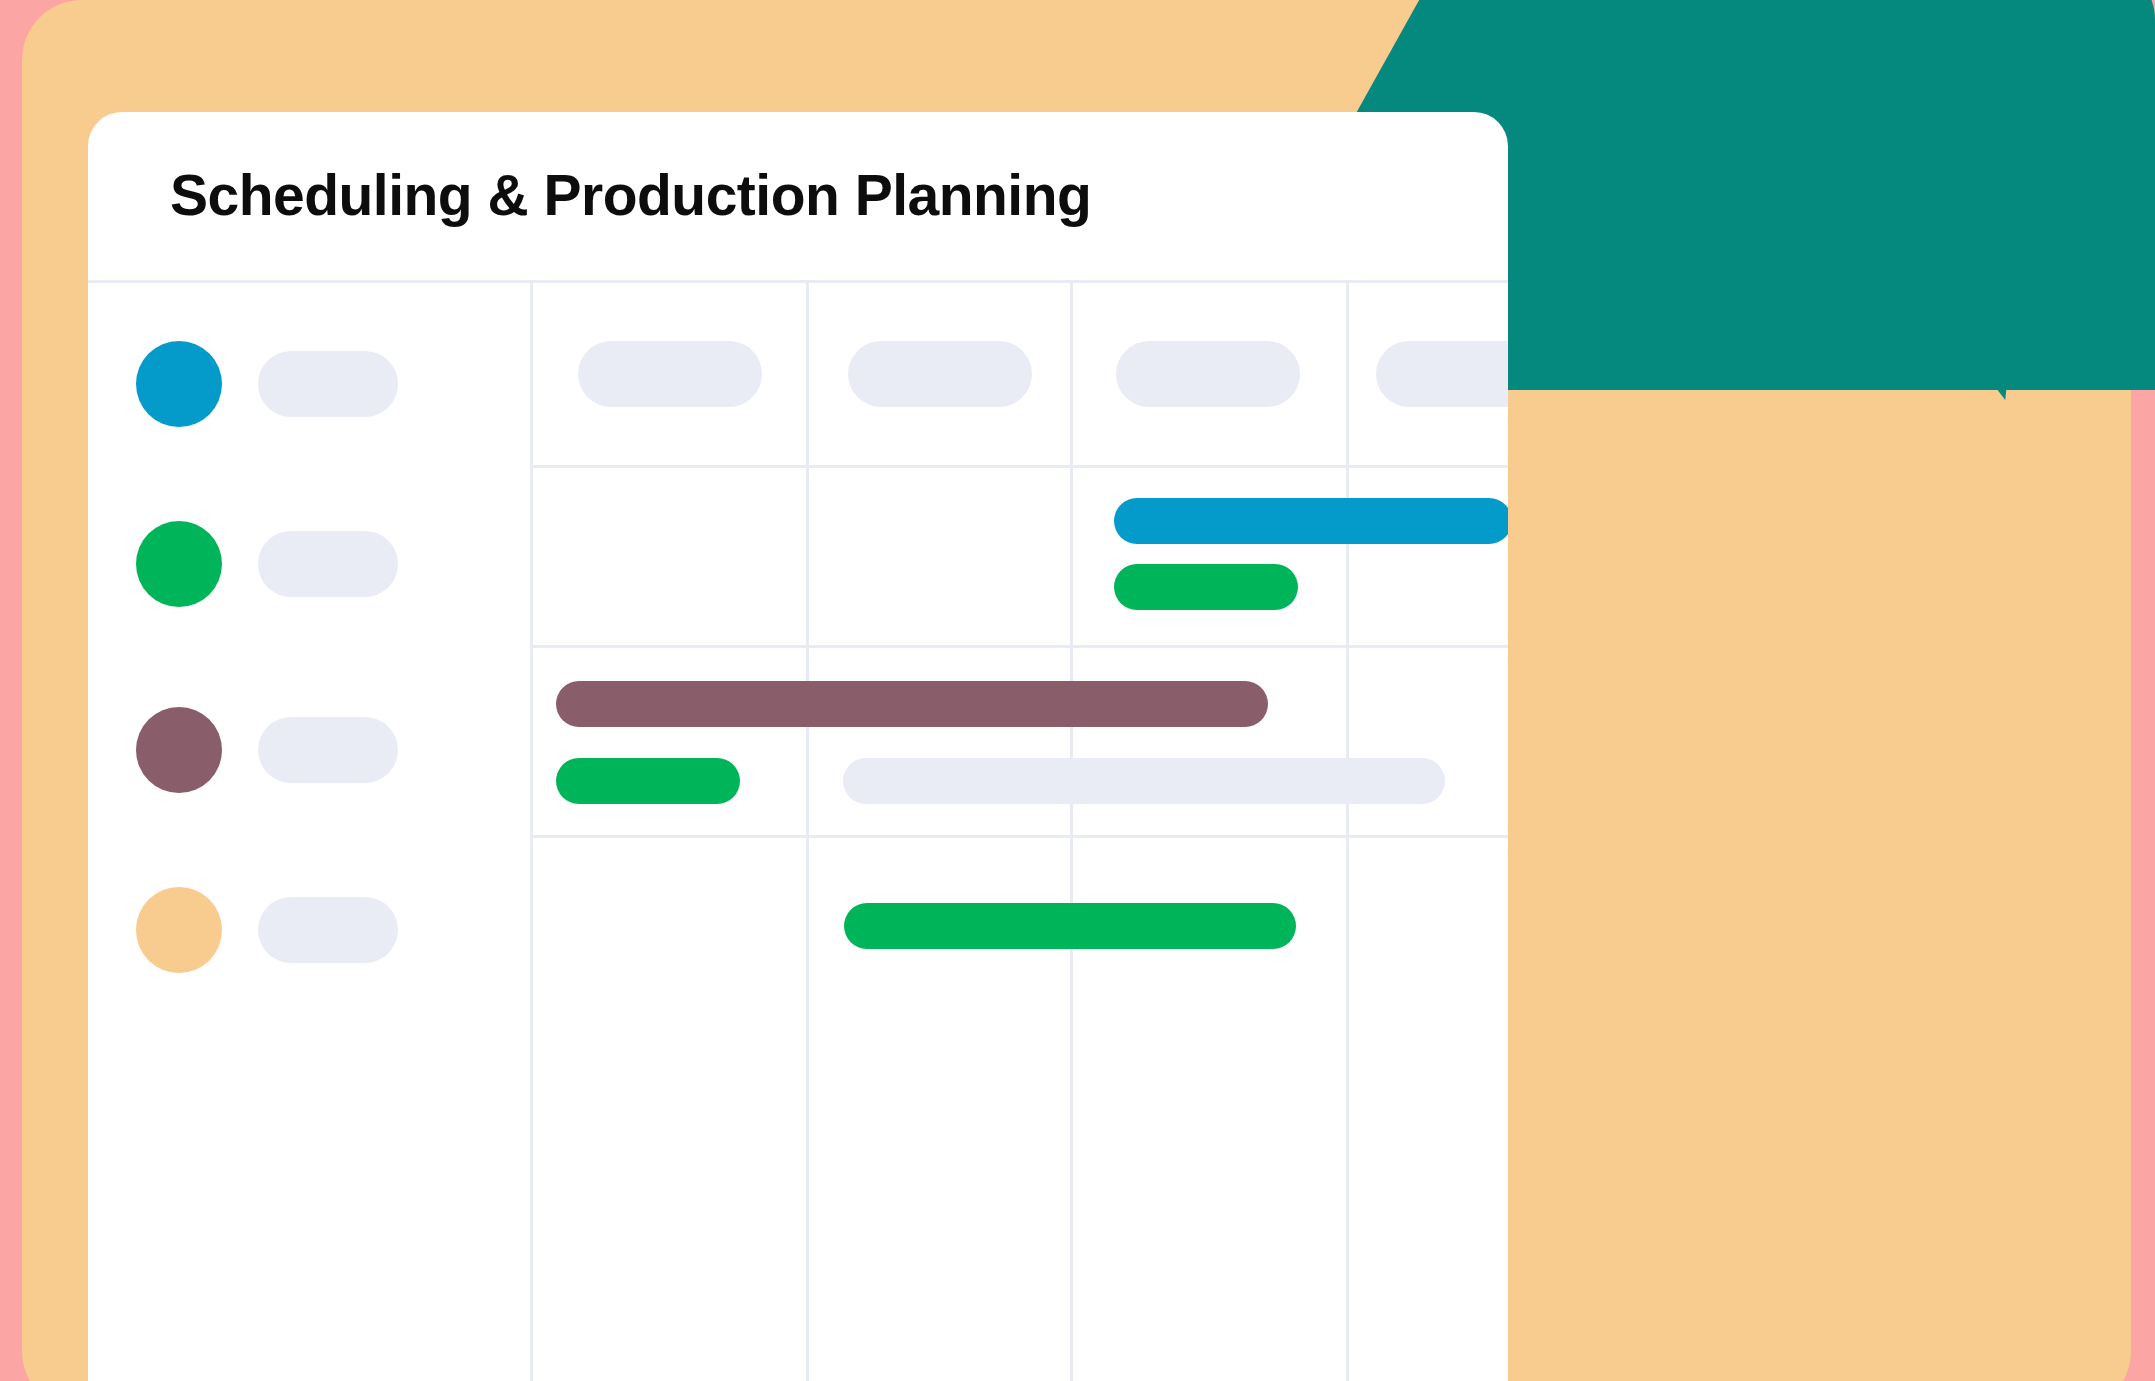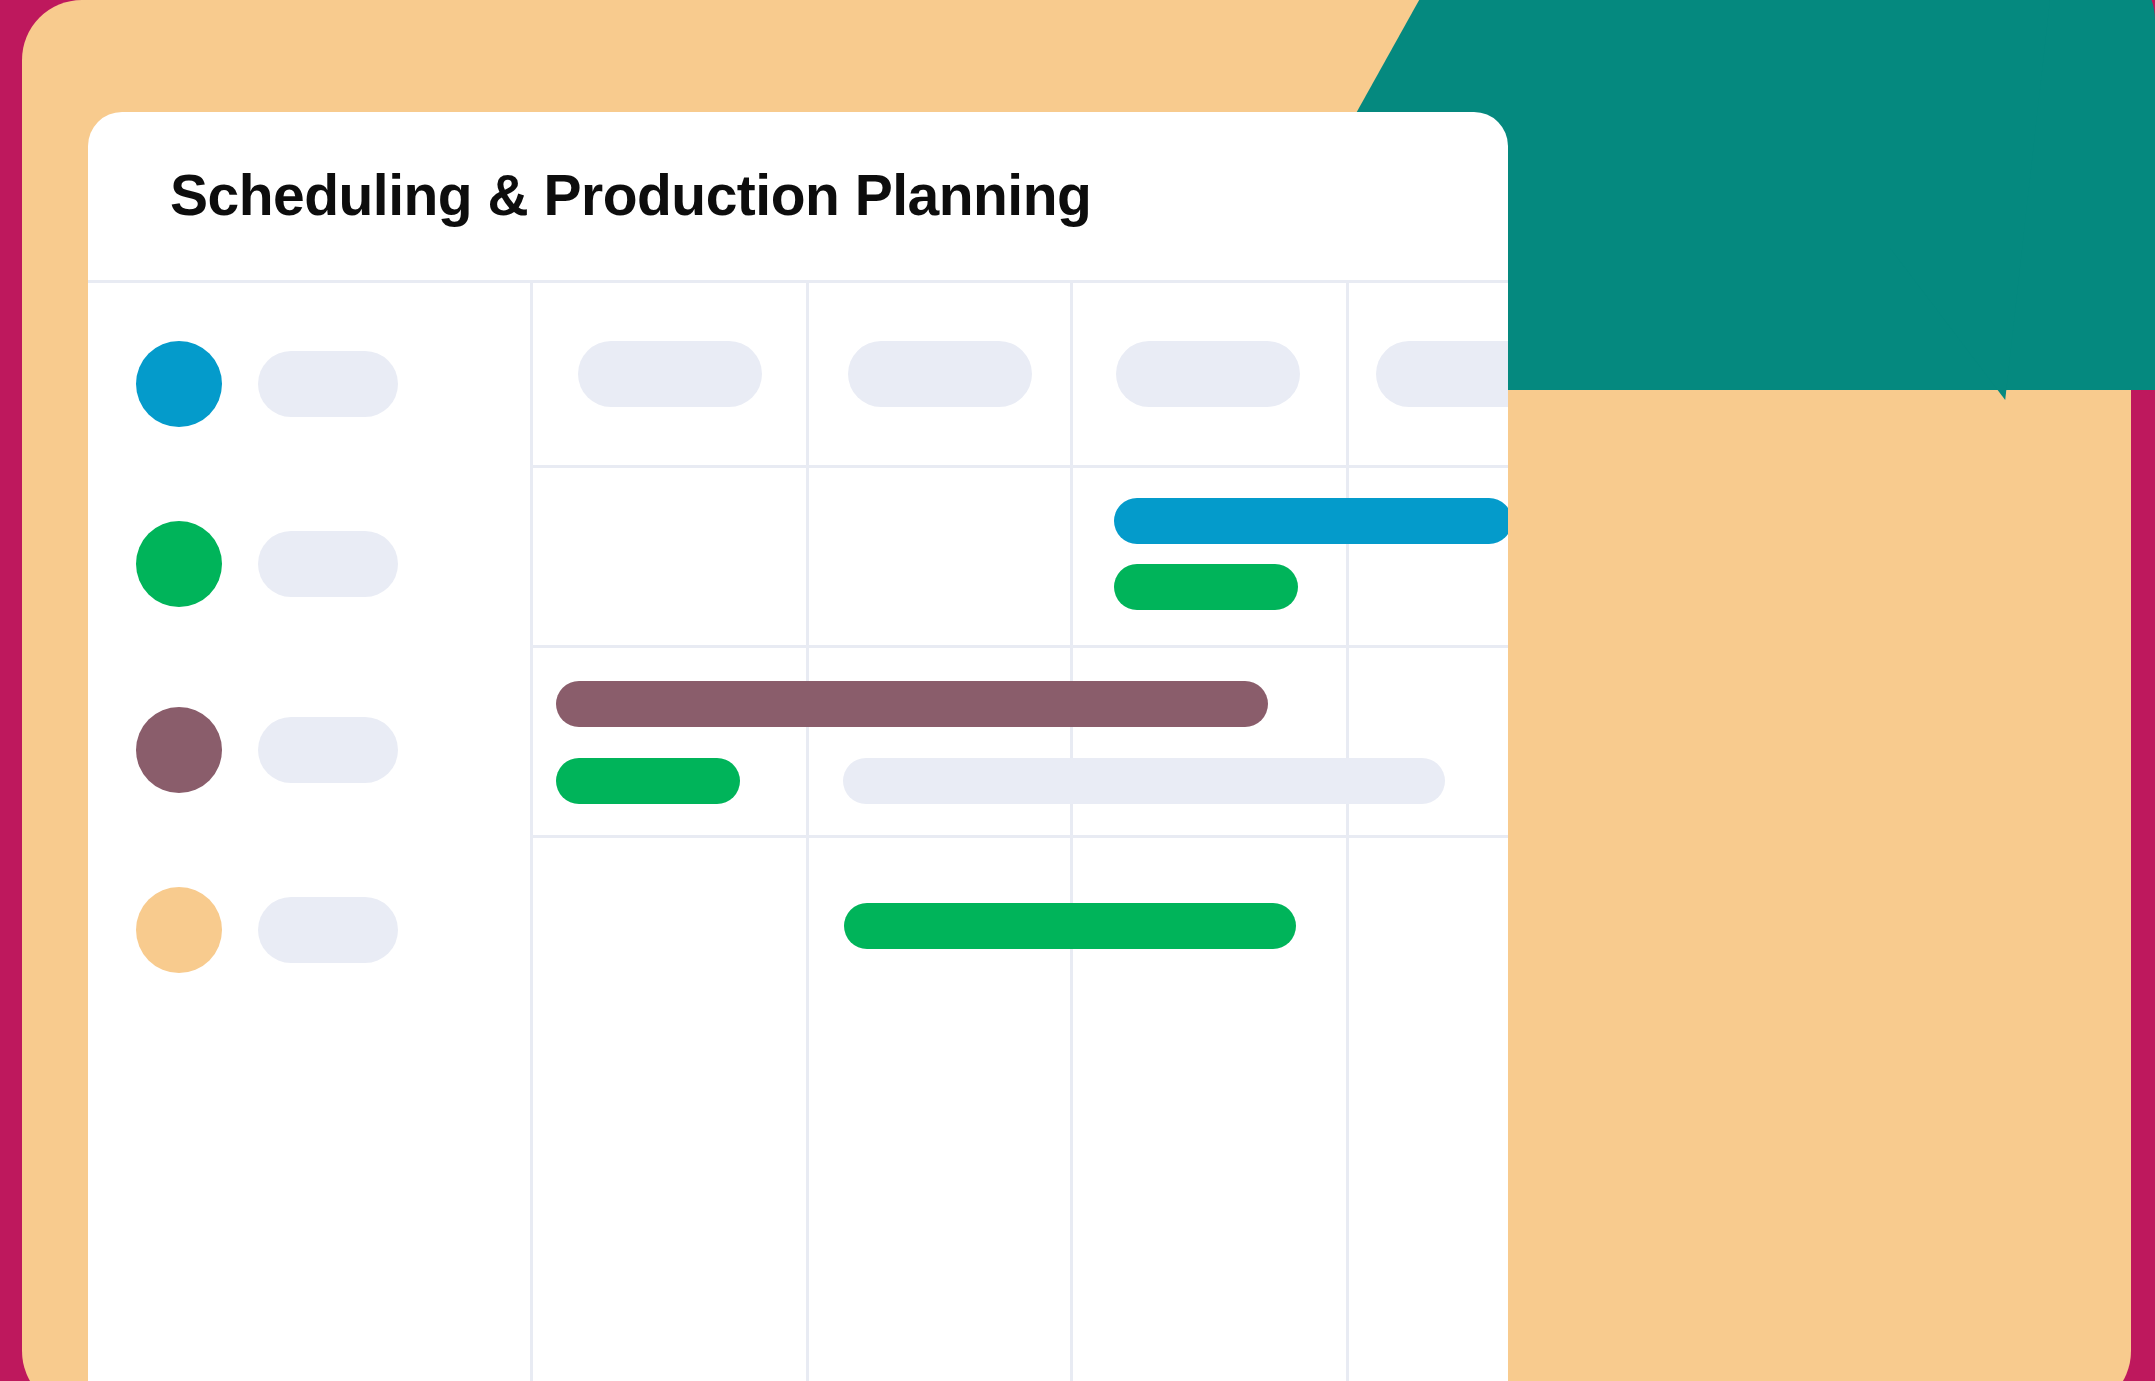--- a/index.html
+++ b/index.html
@@ -12,21 +12,21 @@
     height: 1381px;
     overflow: hidden;
     font-family: "Liberation Sans", sans-serif;
   }
 
   #stage {
     position: relative;
     width: 2155px;
     height: 1381px;
     overflow: hidden;
-    background: #be185d;
+    background: #fca5a5;
   }
 
   
   .bg-orange {
     position: absolute;
     left: 22px;
     top: 0px;
     width: 2109px;
     height: 1411px;
     background: #F8CB8E;

